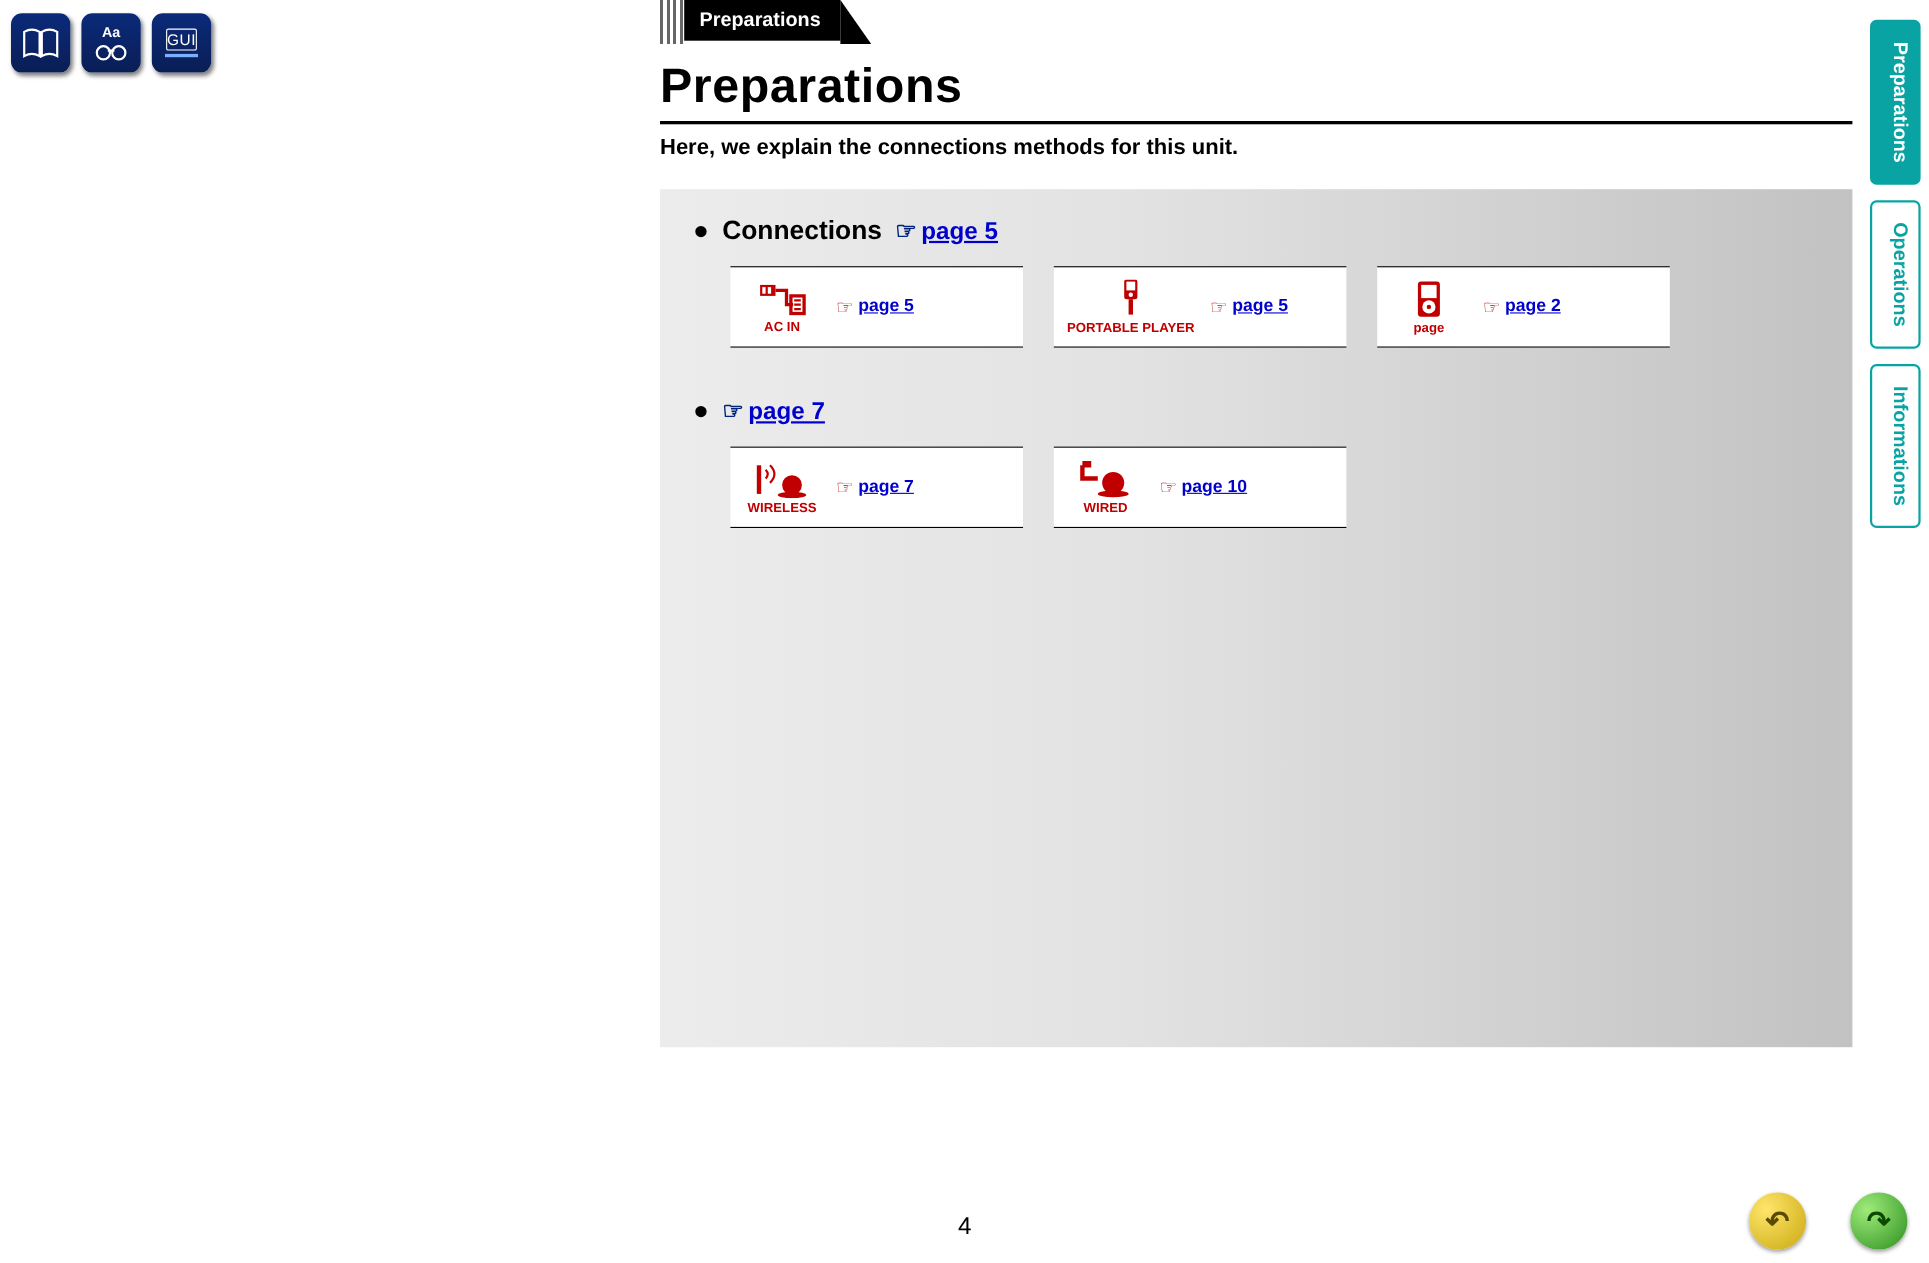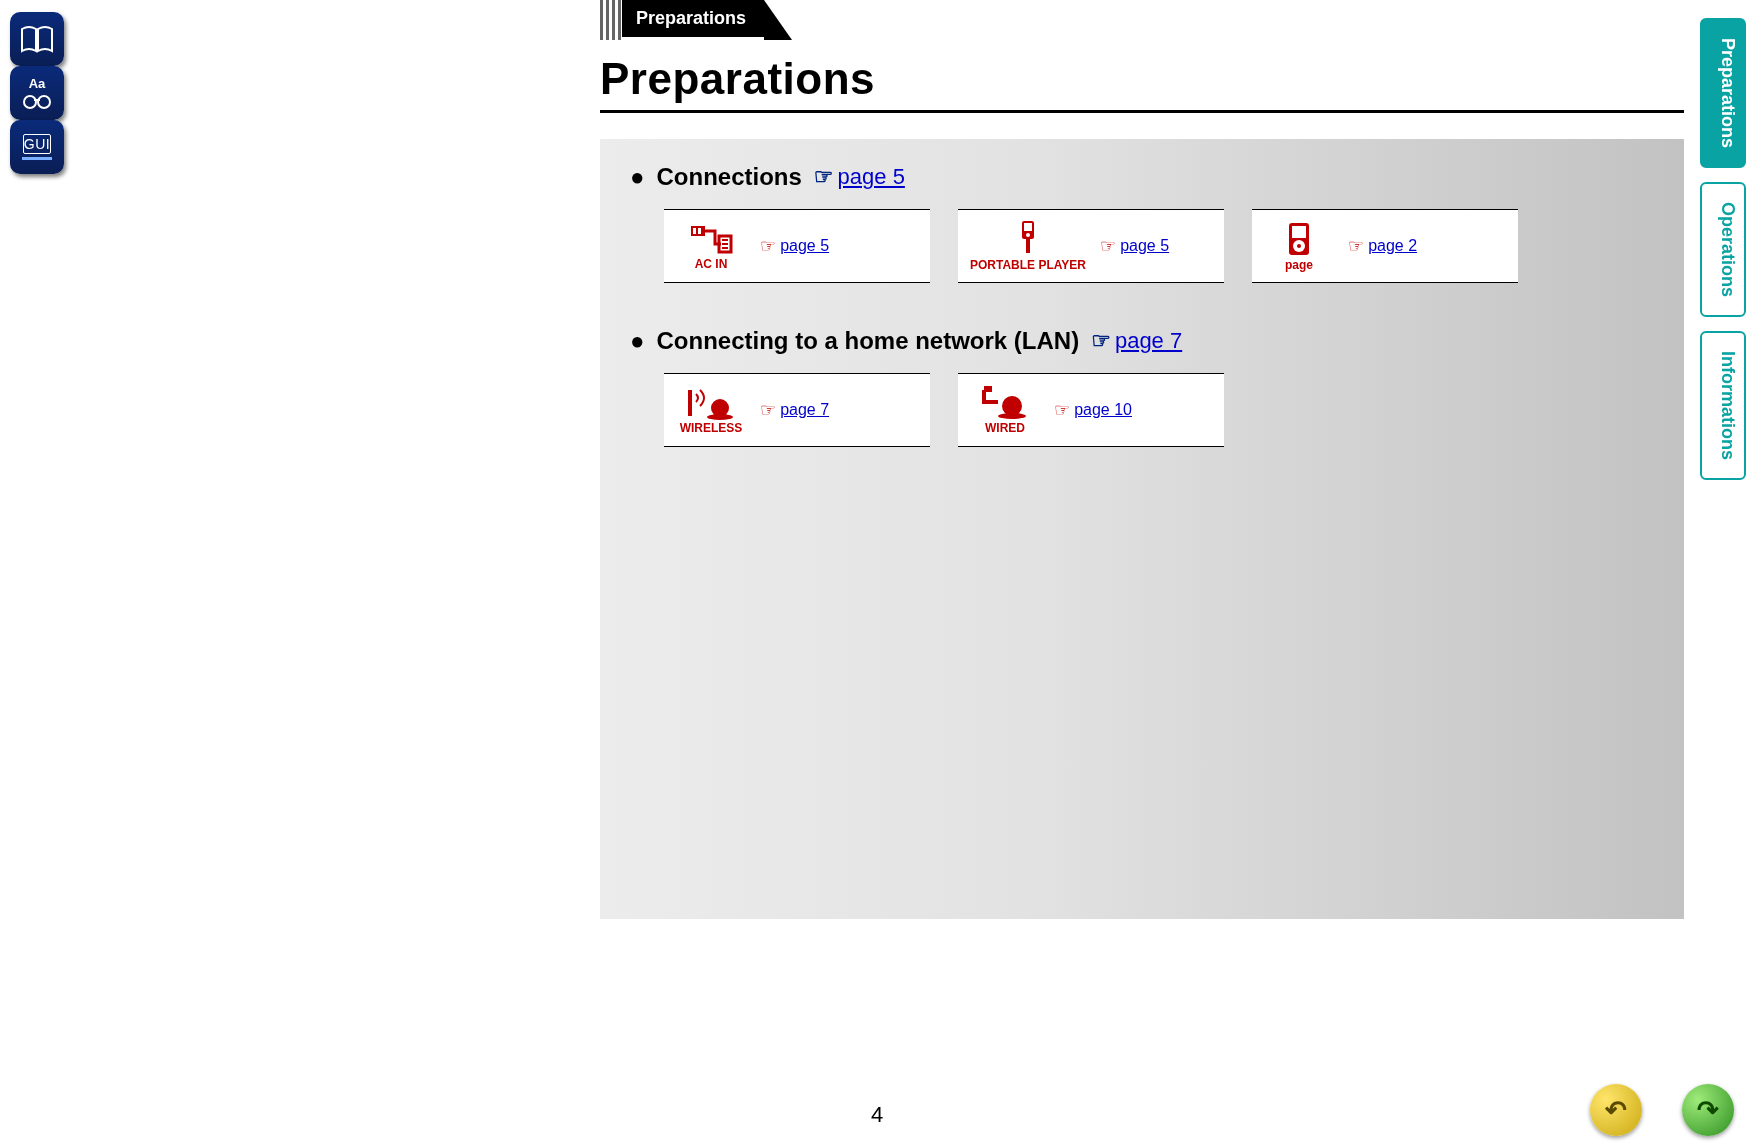--- a/index.html
+++ b/index.html
@@ -11,21 +11,22 @@
     position: relative;
     overflow: hidden;
   }
 
   
   .left-rail {
     position: absolute;
     left: 10px;
     top: 12px;
     display: flex;
-    flex-direction: column;
+    flex-direction: row;
+    gap: 10px;
   }
   .rail-btn {
     width: 54px;
     height: 54px;
     background: linear-gradient(#0a2a7a, #0a1e55);
     border-radius: 10px;
     box-shadow: 2px 3px 4px rgba(0,0,0,.5);
     display: flex;
     flex-direction: column;
     align-items: center;
@@ -126,21 +127,21 @@
     display:flex;
     align-items:center;
     gap:12px;
     font-size: 24px;
     font-weight: bold;
     margin-bottom: 18px;
   }
   .sec-head .bullet { font-size: 24px; }
   .sec-head .see { font-size: 22px; }
   .hand { font-size: 22px; color:#00247d; margin-right:4px; }
-  .plink { color:#0000cc; text-decoration: underline; font-weight:normal; cursor:pointer; }
+  .plink { color:#0000cc; text-decoration: underline; font-weight:bold; cursor:pointer; }
 
   .card-row {
     display:flex;
     gap: 28px;
     margin-left: 34px;
     margin-bottom: 44px;
   }
   .card {
     width: 266px;
     height: 74px;
@@ -220,20 +221,21 @@
 
 <div class="content">
 
   <div class="bc-row">
     <div class="bc-bars"></div>
     <div class="bc-tab">Preparations</div>
   </div>
 
   <h1 class="page-title">Preparations</h1>
   <hr class="title-rule">
+  <p class="intro">Here, we explain the connections methods for this unit.</p>
 
   <div class="panel">
 
     <div class="sec-head">
       <span class="bullet">●</span>
       <span>Connections</span>
       <span class="see">
         <span class="hand">☞</span><a class="plink">page 5</a>
       </span>
     </div>
@@ -287,21 +289,20 @@
         </div>
         <div class="linkwrap">
             <span class="hand-sm">☞</span>
             <a class="plink">page 2</a>
           </div>
       </div>
     </div>
 
     <div class="sec-head">
       <span class="bullet">●</span>
-      <span>Connecting to a home network (LAN)</span>
       <span class="see">
         <span class="hand">☞</span><a class="plink">page 7</a>
       </span>
     </div>
 
     <div class="card-row">
       <div class="card">
         <div class="icon-slot">
           <svg width="50" height="34" viewBox="0 0 50 34">
             <rect x="2" y="4" width="4" height="26" fill="#c00000"></rect>

